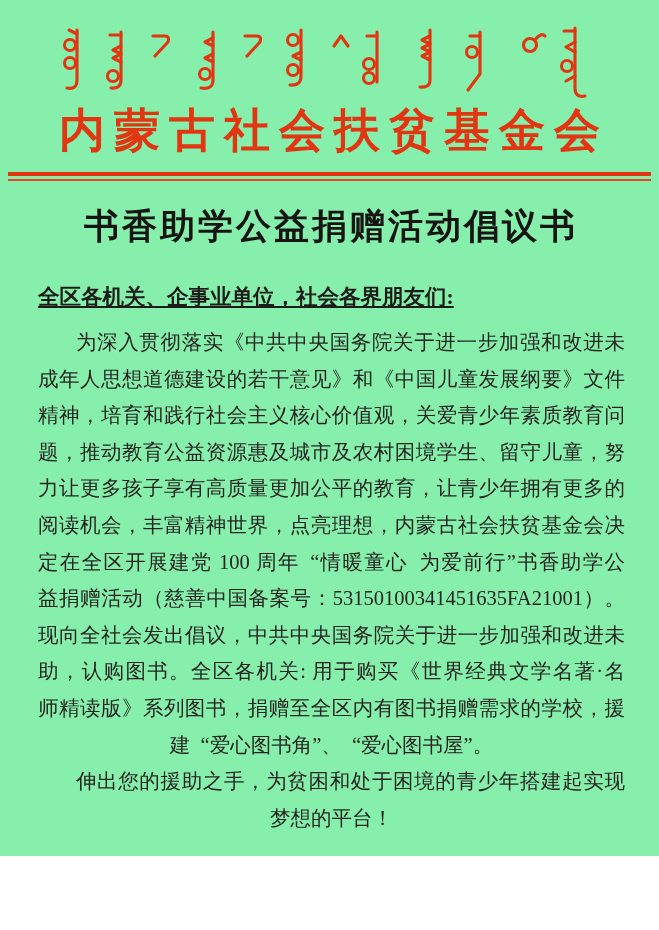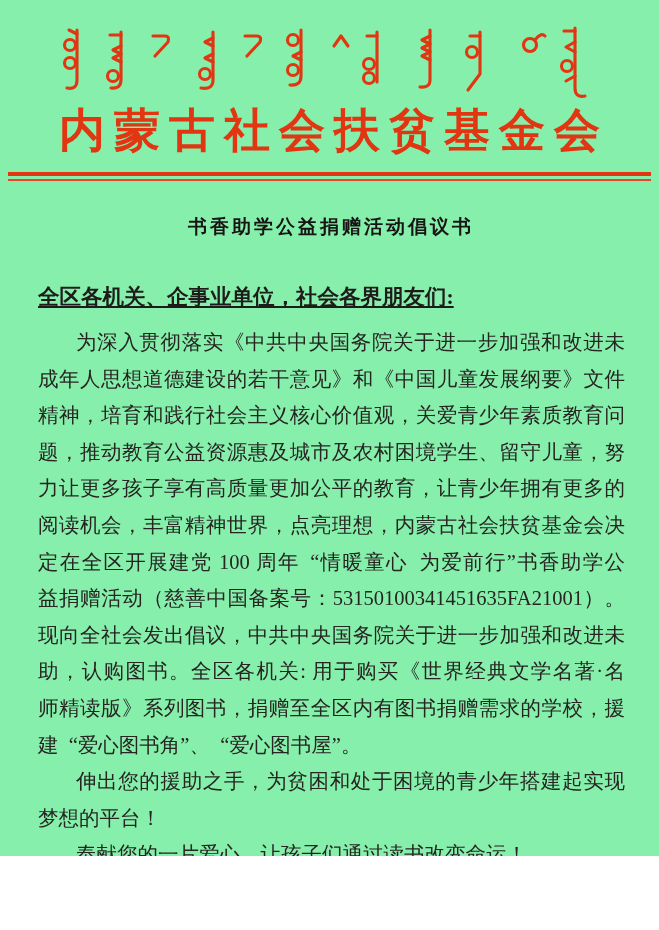--- a/index.html
+++ b/index.html
@@ -19,32 +19,32 @@
     margin-top:2px;text-align:center;
     font-size:46px;line-height:54px;font-weight:bold;
     color:#e23511;letter-spacing:9px;text-indent:9px;
     white-space:nowrap;
   }
   
   .rule{margin:14px 8px 0 8px;height:3px;border-top:4px solid #e23511;border-bottom:2px solid #e8452a;}
   
   .doc-title{margin-top:27px;text-align:center;font-weight:bold;color:#161513;}
   .doc-title .t1{font-size:29px;line-height:38px;letter-spacing:1.5px;white-space:nowrap;}
-  .doc-title .t2{font-size:19px;line-height:38px;letter-spacing:3px;text-indent:3px;white-space:nowrap;}
+  .doc-title .t2{font-size:35px;line-height:38px;letter-spacing:3px;text-indent:3px;white-space:nowrap;}
   
   .salutation{
     margin:37px 36px 0 38px;
     font-size:21.5px;line-height:29px;font-weight:bold;color:#1d1c1a;
     white-space:nowrap;
     text-decoration:underline;
   }
   .paragraphs{margin:12px 34px 0 38px;}
   .body-line{
     font-size:20.5px;height:36.6px;line-height:36.6px;
-    color:#262521;text-align:left;white-space:normal;
+    color:#262521;text-align:center;white-space:normal;
   }
   .body-line.stretch{text-align:justify;text-align-last:justify;}
   .body-line.indent{text-indent:1.85em;}
   
   .pen-mark{
     position:absolute;left:506px;top:901px;width:2px;height:11px;
     background:#e07b33;transform:rotate(24deg);border-radius:2px;opacity:.85;
   }
 </style>
 </head>
@@ -132,18 +132,17 @@
       <div class="body-line stretch">力让更多孩子享有高质量更加公平的教育，让青少年拥有更多的</div>
       <div class="body-line stretch">阅读机会，丰富精神世界，点亮理想，内蒙古社会扶贫基金会决</div>
       <div class="body-line stretch">定在全区开展建党 100 周年 “情暖童心 为爱前行”书香助学公</div>
       <div class="body-line stretch">益捐赠活动（慈善中国备案号：53150100341451635FA21001）。</div>
       <div class="body-line stretch">现向全社会发出倡议，中共中央国务院关于进一步加强和改进未</div>
       <div class="body-line stretch">助，认购图书。全区各机关: 用于购买《世界经典文学名著·名</div>
       <div class="body-line stretch">师精读版》系列图书，捐赠至全区内有图书捐赠需求的学校，援</div>
       <div class="body-line">建 “爱心图书角”、 “爱心图书屋”。</div>
       <div class="body-line indent stretch">伸出您的援助之手，为贫困和处于困境的青少年搭建起实现</div>
       <div class="body-line">梦想的平台！</div>
-      <div class="body-line indent">奉献您的一片爱心，让孩子们通过读书改变命运！</div>
     </div>
 
   <div class="pen-mark"></div>
 
 </div>
 
 </body></html>

